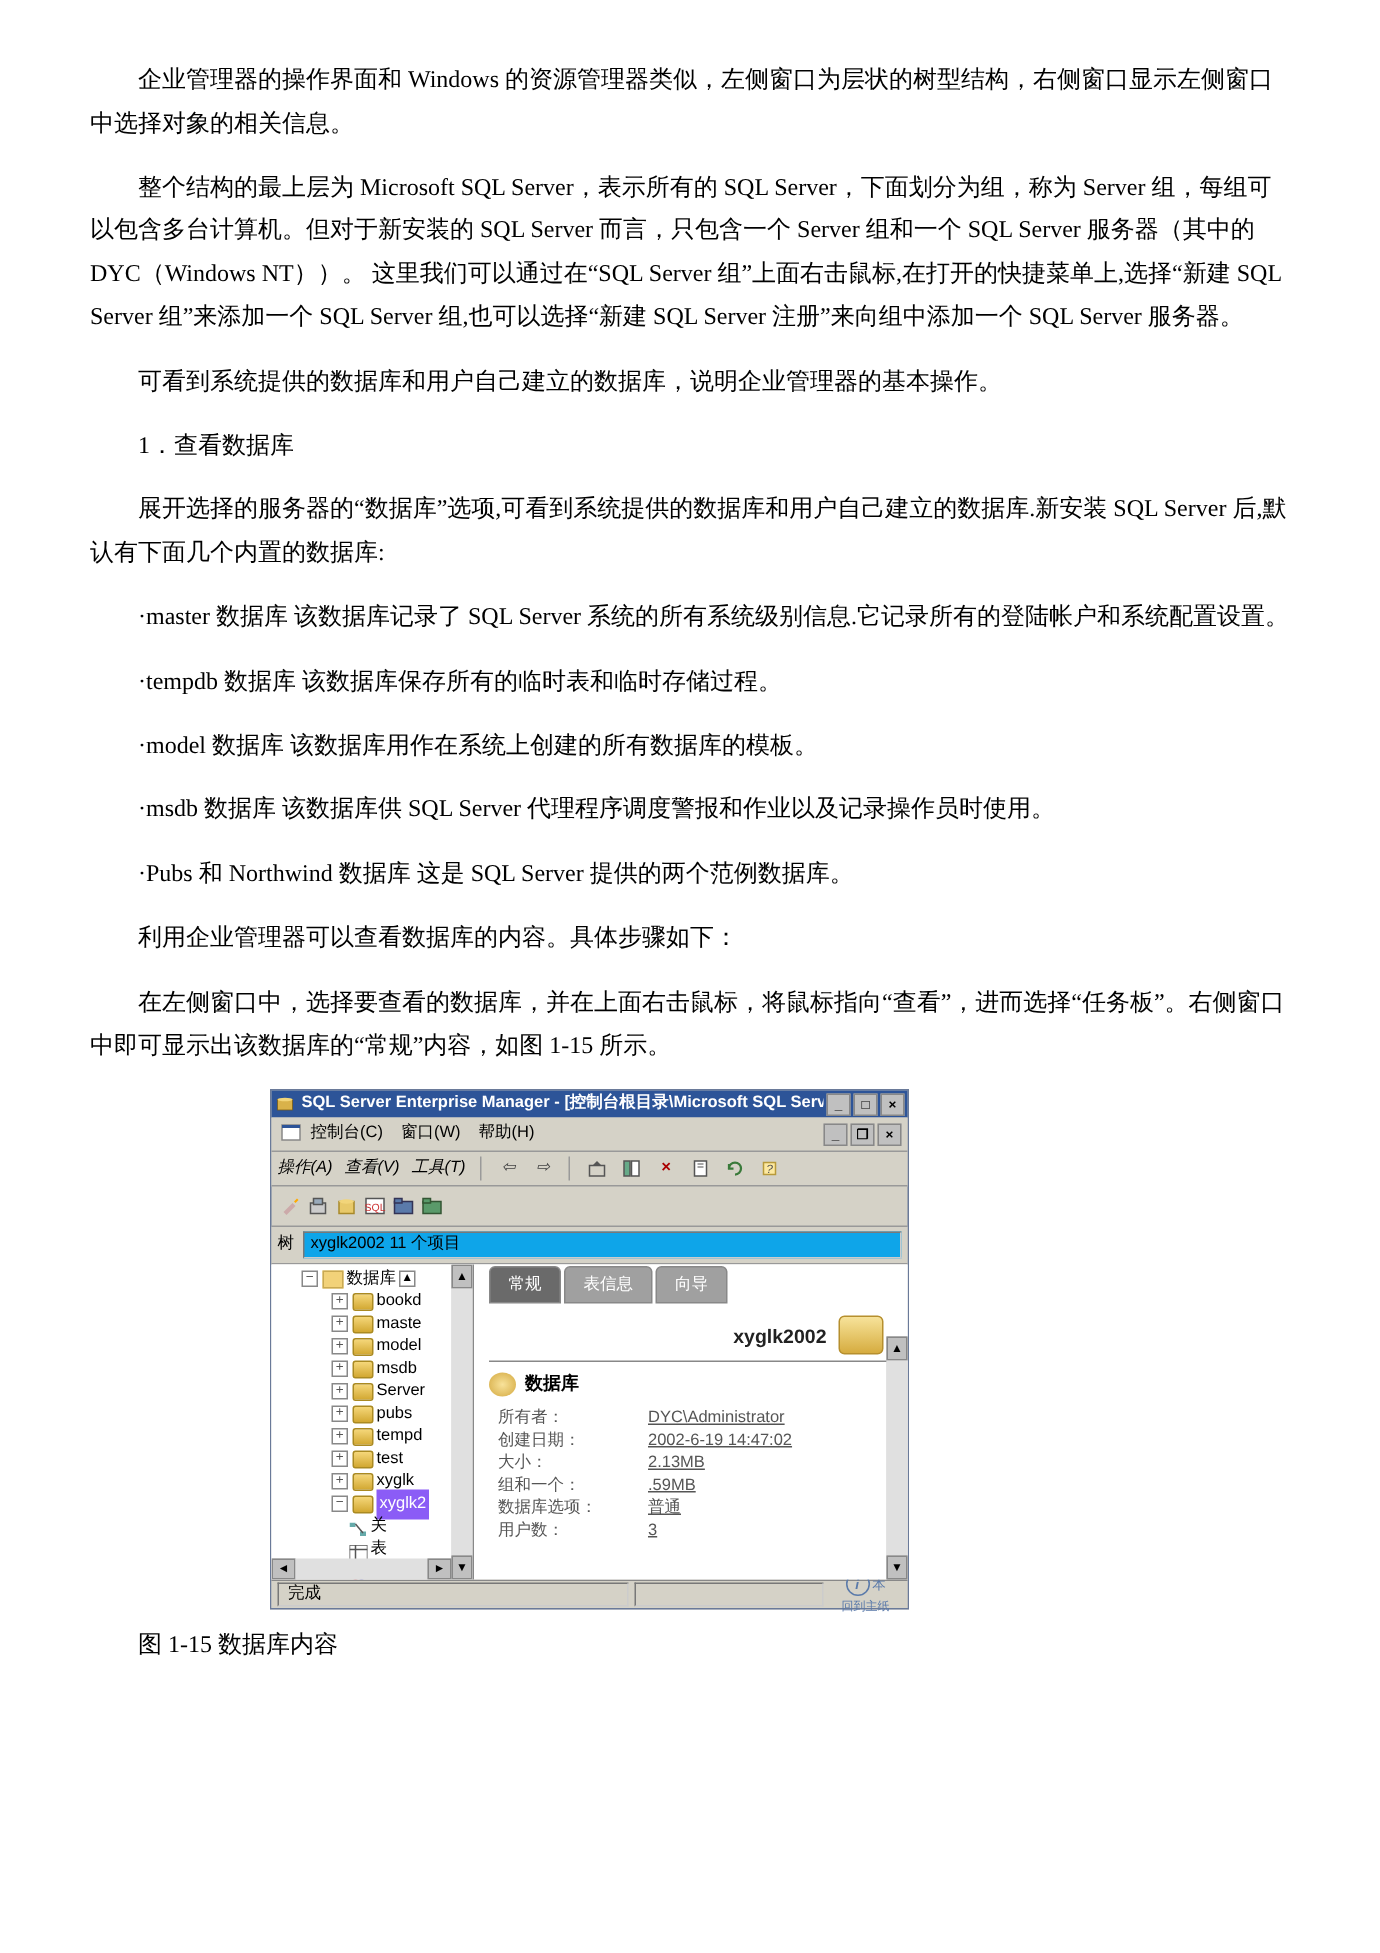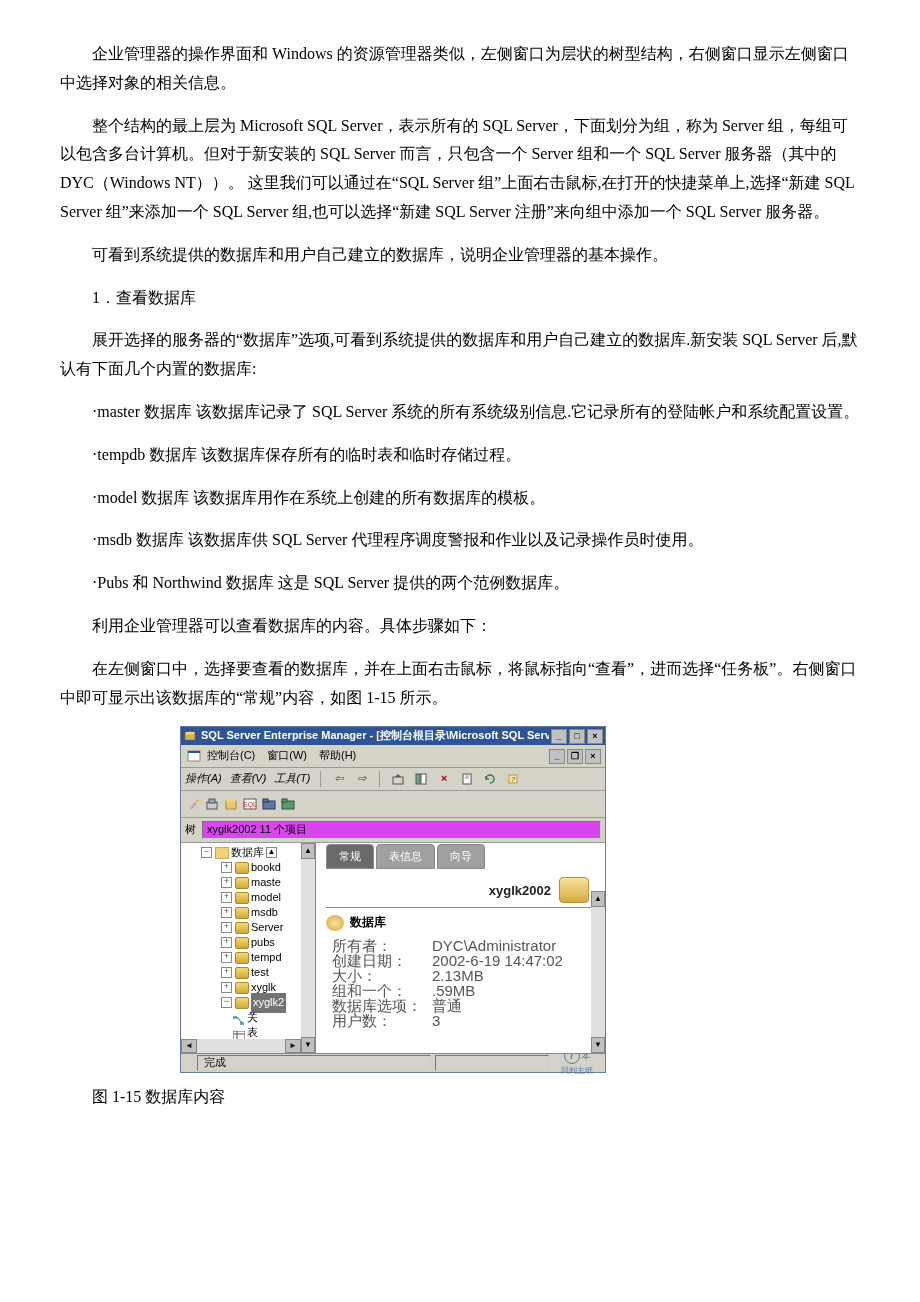--- a/index.html
+++ b/index.html
@@ -128,21 +128,21 @@
       background: #d5d2c7;
       border-bottom: 1px solid #999;
     }
     .path-label {
       margin-right: 6px;
     }
     .path-box {
       flex: 1;
       border: 1px inset #ccc;
       height: 16px;
-      background: #d946ef;
+      background: #0ea5e9;
       padding: 0 4px;
       display: flex;
       align-items: center;
     }
     .content {
       display: flex;
       height: 210px;
       background: #fff;
     }
     .tree-pane {
@@ -238,21 +238,21 @@
       background: #f2d279;
       border: 1px solid #c9a952;
     }
     .node-icon {
       width: 12px;
       height: 10px;
       display: inline-block;
       margin-right: 2px;
     }
     .sel {
-      background: #737373;
+      background: #8b5cf6;
       color: #fff;
       padding: 0 2px;
     }
     .right-pane {
       flex: 1;
       background: #fff;
       display: flex;
       flex-direction: column;
       position: relative;
     }
@@ -311,30 +311,31 @@
       height: 16px;
       background: radial-gradient(#f8e29a, #d3a83f);
       border-radius: 50%;
       margin-right: 6px;
     }
     .db-sect-h b {
       font-size: 12px;
     }
     .kv {
       display: flex;
-      font-size: 15px;
+      font-size: 11px;
       line-height: 15px;
       color: #555;
     }
     .kv .k {
       width: 100px;
       padding-left: 6px;
     }
     .kv .v {
       flex: 1;
+      text-decoration: underline;
     }
     .right-scroll {
       position: absolute;
       right: 0;
       top: 48px;
       bottom: 0;
       width: 14px;
       background: #d0d0d0;
       display: flex;
       flex-direction: column;
@@ -357,21 +358,20 @@
       align-items: center;
       padding: 0 4px;
       font-size: 11px;
     }
     .status-bar .cell {
       border: 1px inset #ccc;
       padding: 0 6px;
       height: 14px;
       display: flex;
       align-items: center;
-      margin-left: 12px;
     }
     .status-bar .cell.first { width: 220px; }
     .status-bar .cell.mid { flex: 1; margin: 0 4px; }
     .status-extra {
       width: 48px;
       font-size: 9px;
       display: flex;
       flex-direction: column;
       align-items: center;
       justify-content: center;

